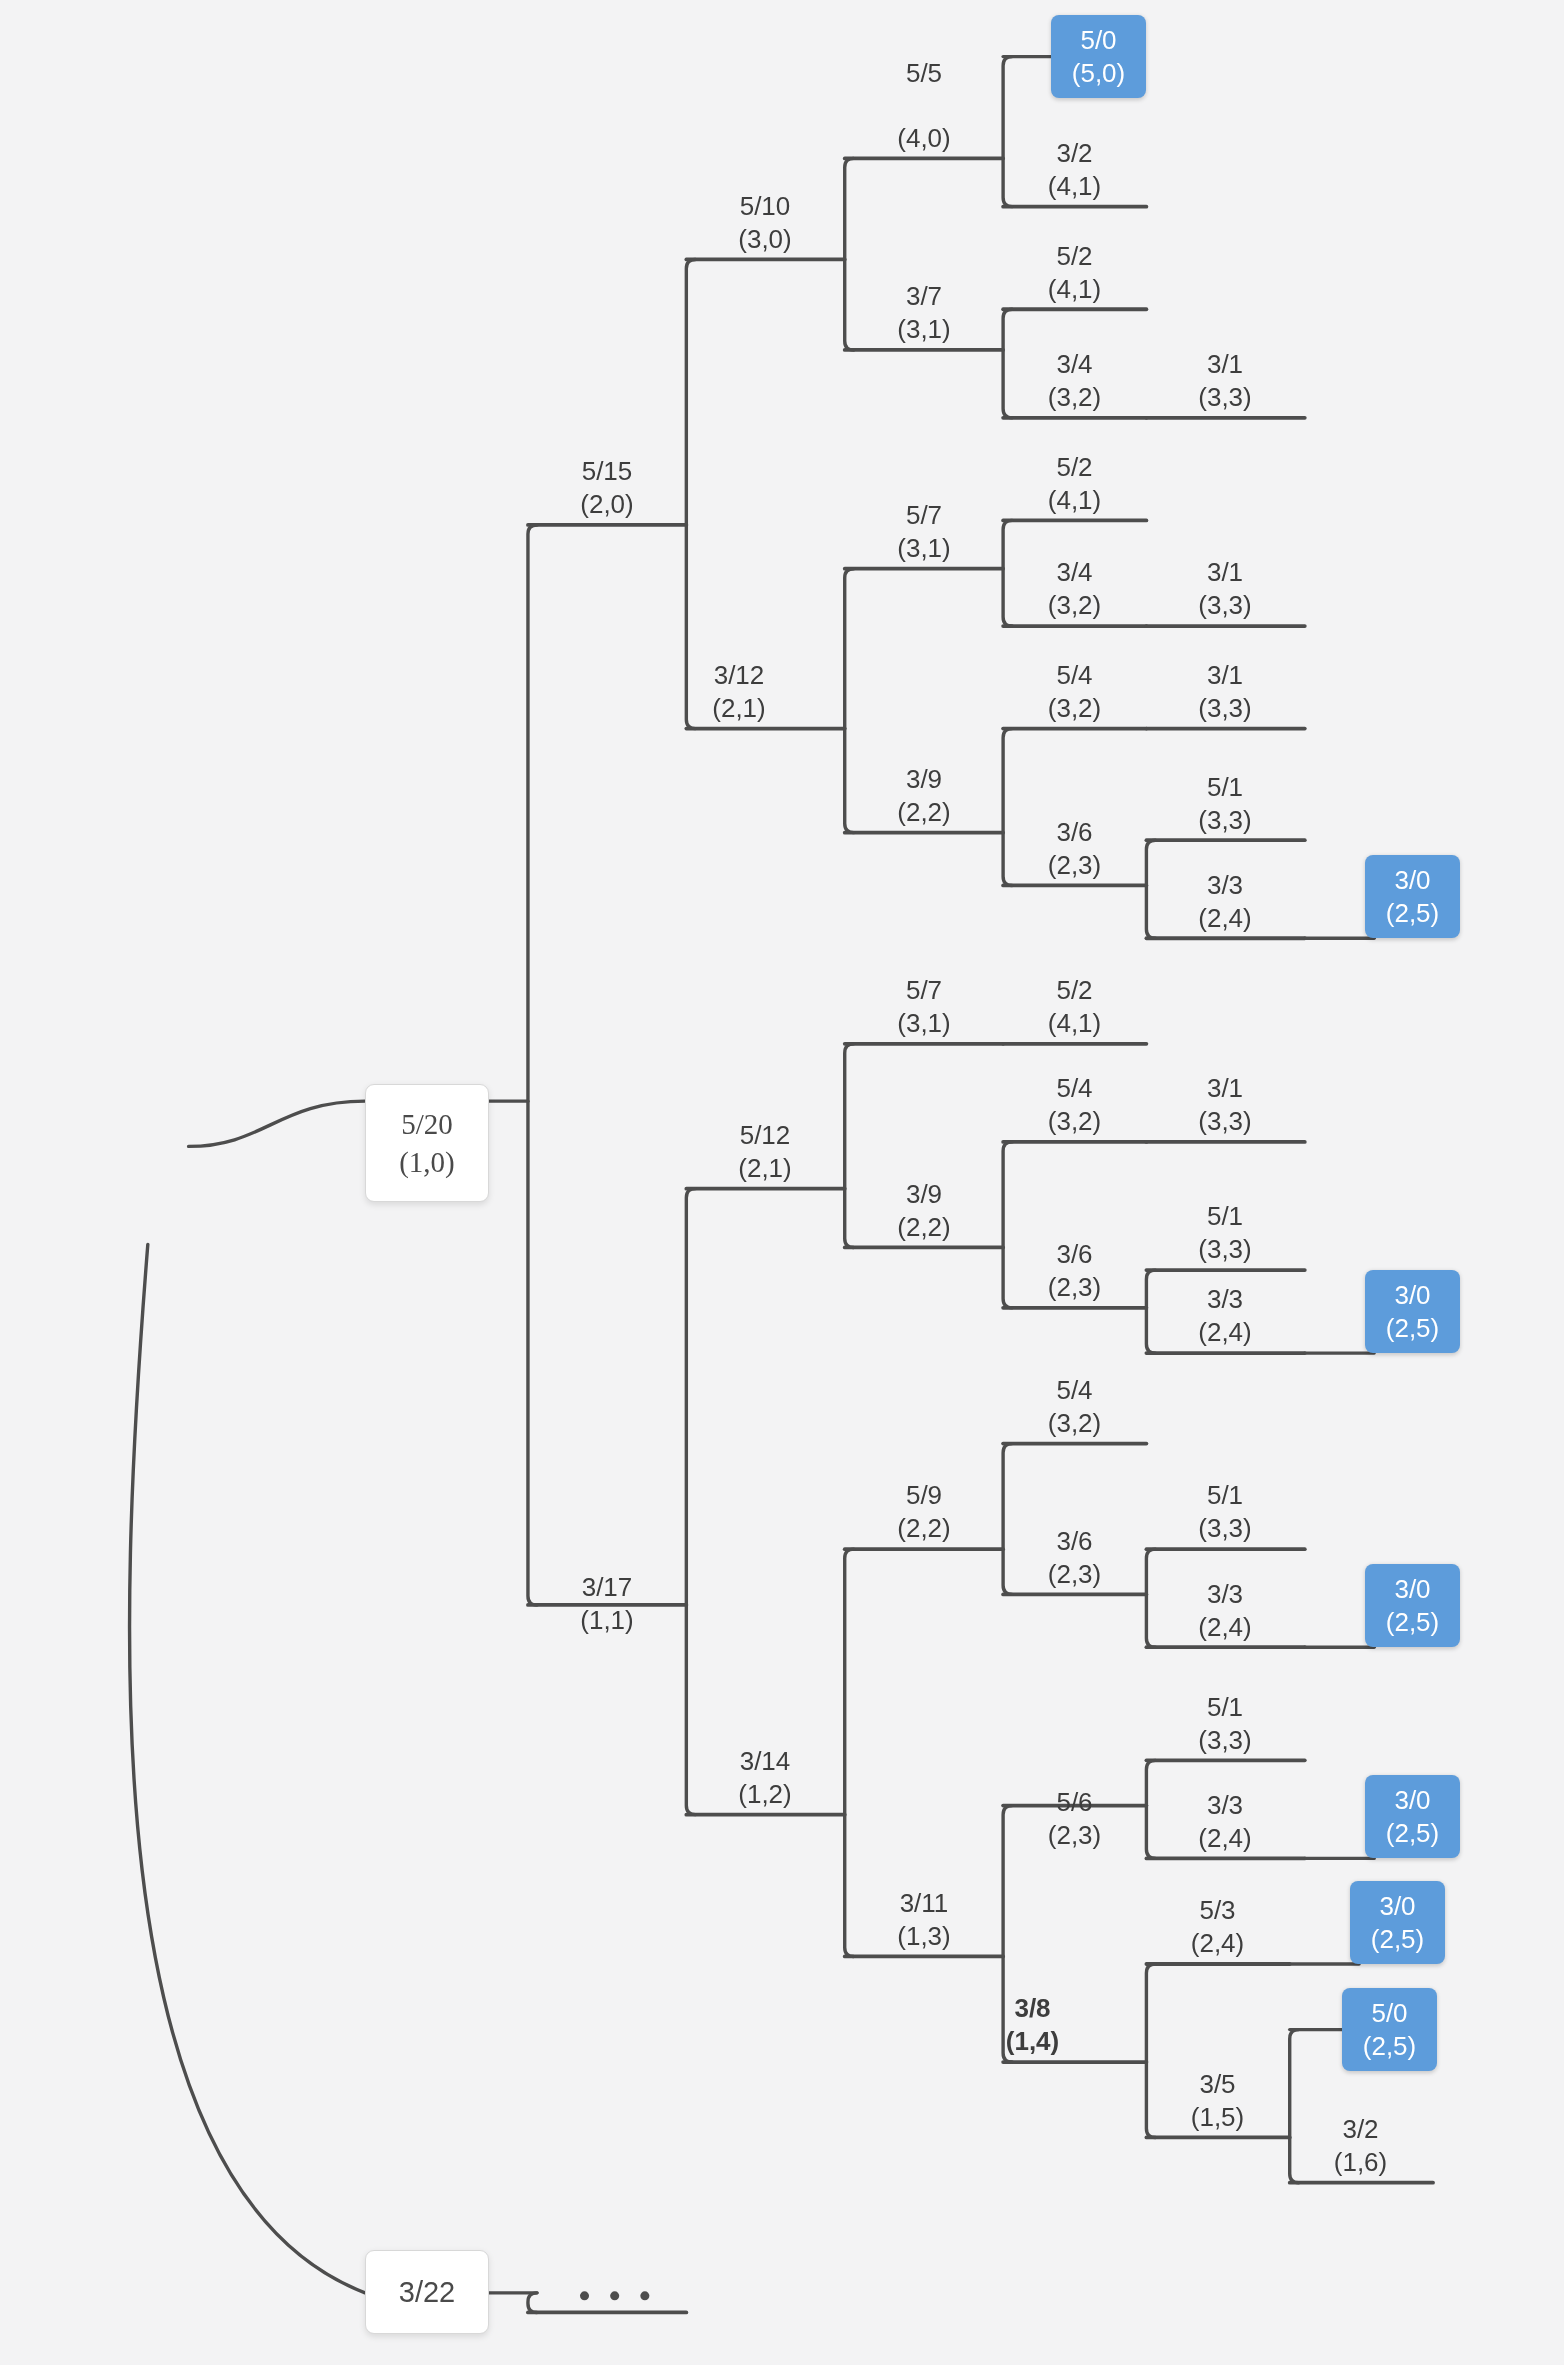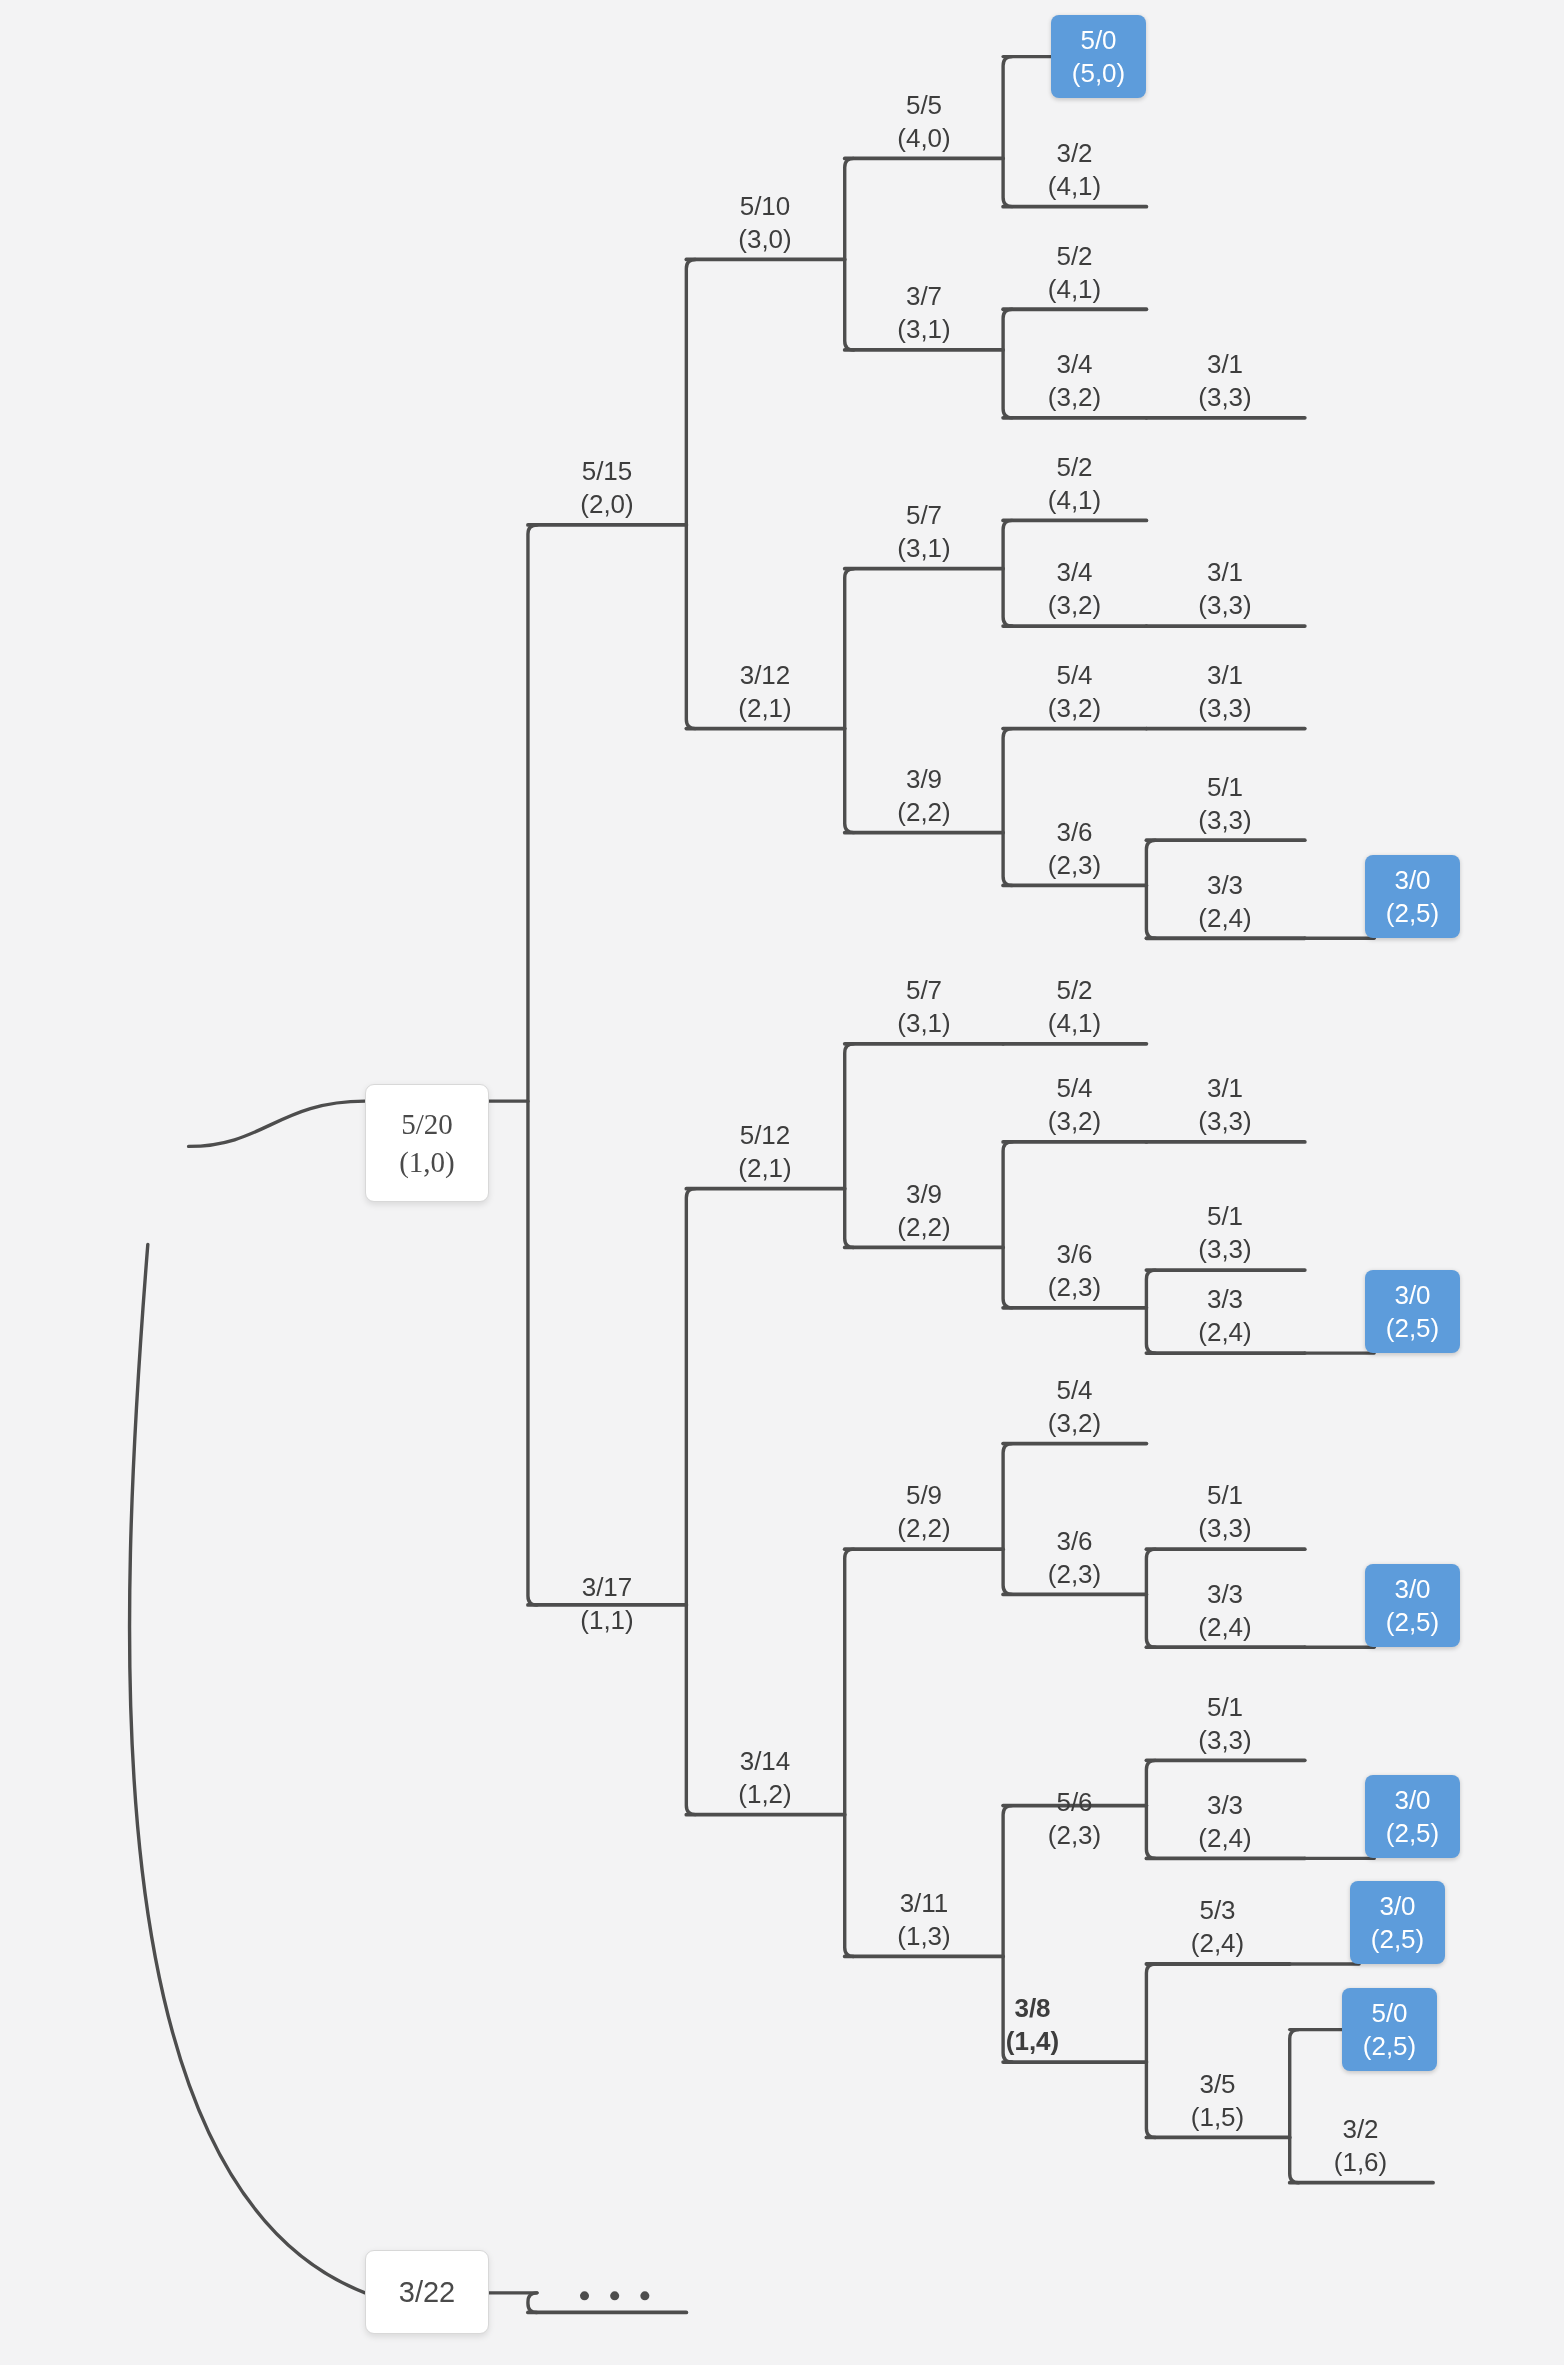--- a/index.html
+++ b/index.html
@@ -195,33 +195,33 @@
         <span class="l2">(2,0)</span>
       </div>
       <div class="tnode" style="left: 528px; top: 1529px; width: 158px; margin-top: 36px;">
         <span class="l1">3/17</span>
         <span class="l2">(1,1)</span>
       </div>
       <div class="tnode" style="left: 686px; top: 184px; width: 158px;">
         <span class="l1">5/10</span>
         <span class="l2">(3,0)</span>
       </div>
-      <div class="tnode" style="left: 686px; top: 653px; width: 158px;">
+      <div class="tnode" style="left: 660px; top: 653px; width: 158px;">
         <span class="l1">3/12</span>
         <span class="l2">(2,1)</span>
       </div>
       <div class="tnode" style="left: 686px; top: 1113px; width: 158px;">
         <span class="l1">5/12</span>
         <span class="l2">(2,1)</span>
       </div>
       <div class="tnode" style="left: 686px; top: 1739px; width: 158px;">
         <span class="l1">3/14</span>
         <span class="l2">(1,2)</span>
       </div>
-      <div class="tnode" style="left: 845px; top: 83px; width: 158px;">
+      <div class="tnode" style="left: 845px; top: 83px; width: 158px; gap: 32px;">
         <span class="l1">5/5</span>
         <span class="l2">(4,0)</span>
       </div>
       <div class="tnode" style="left: 845px; top: 274px; width: 158px;">
         <span class="l1">3/7</span>
         <span class="l2">(3,1)</span>
       </div>
       <div class="tnode" style="left: 845px; top: 493px; width: 158px;">
         <span class="l1">5/7</span>
         <span class="l2">(3,1)</span>

